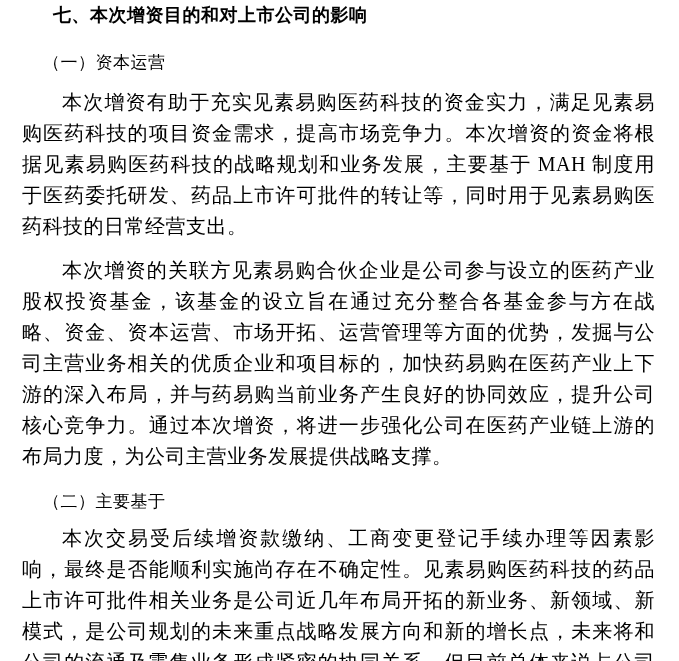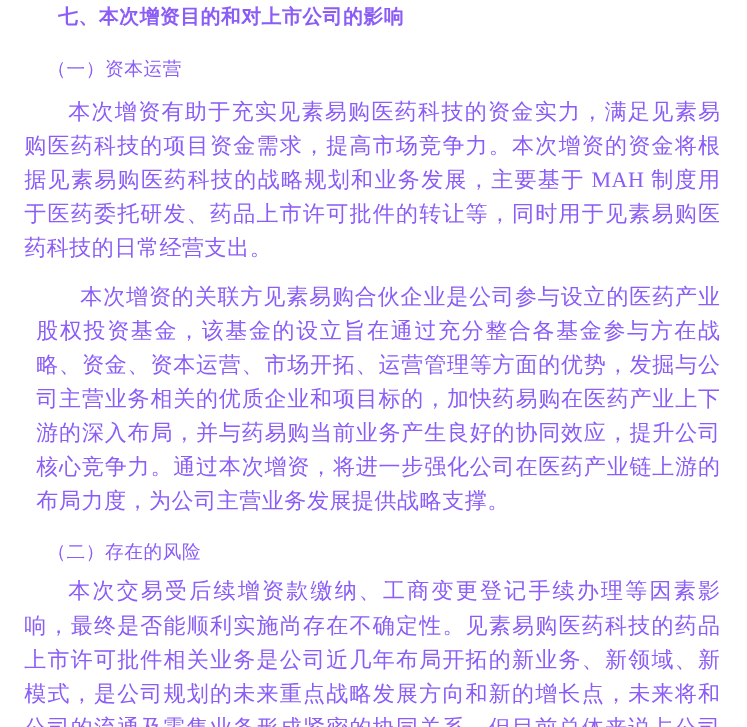--- a/index.html
+++ b/index.html
@@ -11,21 +11,21 @@
     width: 679px;
     height: 661px;
     overflow: hidden;
   }
   .page {
     box-sizing: border-box;
     width: 679px;
     height: 637px;
     padding: 0 24px 0 22px;
     background: #ffffff;
-    color: #8b5cf6;
+    color: #000000;
     font-family: "Liberation Serif", "DejaVu Serif", serif;
   }
   .doc-title {
     margin: 0;
     font-size: 18px;
     font-weight: bold;
     line-height: 31px;
     text-indent: 31px;
     letter-spacing: 0.5px;
     white-space: nowrap;
@@ -44,33 +44,33 @@
   .para {
     margin: 0;
     font-size: 20px;
     line-height: 31px;
     text-align: justify;
     text-justify: inter-character;
     text-indent: 2em;
     letter-spacing: 0.5px;
   }
   .para.p1 { margin-top: 9px; }
-  .para.p2 { margin-top: 13px; margin-left: 11px; }
+  .para.p2 { margin-top: 13px; }
   .para.p3 { margin-top: 6px; }
 </style>
 </head>
 <body>
 
 <div class="page">
 
   <h1 class="doc-title">七、本次增资目的和对上市公司的影响</h1>
 
   <h2 class="sub-heading h1">（一）资本运营</h2>
 
   <p class="para p1">本次增资有助于充实见素易购医药科技的资金实力，满足见素易购医药科技的项目资金需求，提高市场竞争力。本次增资的资金将根据见素易购医药科技的战略规划和业务发展，主要基于 MAH 制度用于医药委托研发、药品上市许可批件的转让等，同时用于见素易购医药科技的日常经营支出。</p>
 
   <p class="para p2">本次增资的关联方见素易购合伙企业是公司参与设立的医药产业股权投资基金，该基金的设立旨在通过充分整合各基金参与方在战略、资金、资本运营、市场开拓、运营管理等方面的优势，发掘与公司主营业务相关的优质企业和项目标的，加快药易购在医药产业上下游的深入布局，并与药易购当前业务产生良好的协同效应，提升公司核心竞争力。通过本次增资，将进一步强化公司在医药产业链上游的布局力度，为公司主营业务发展提供战略支撑。</p>
 
-  <h2 class="sub-heading h2">（二）存在的风险</h2>
+  <h2 class="sub-heading h2">（二）主要基于</h2>
 
   <p class="para p3">本次交易受后续增资款缴纳、工商变更登记手续办理等因素影响，最终是否能顺利实施尚存在不确定性。见素易购医药科技的药品上市许可批件相关业务是公司近几年布局开拓的新业务、新领域、新模式，是公司规划的未来重点战略发展方向和新的增长点，未来将和公司的流通及零售业务形成紧密的协同关系。但目前总体来说占公司整体营收规模的比重还相对较小，未来见素易购医药科技业务拓展也可能存在新业务板块拓展不达预期的风险。</p>
 
 </div>
 
 </body></html>

